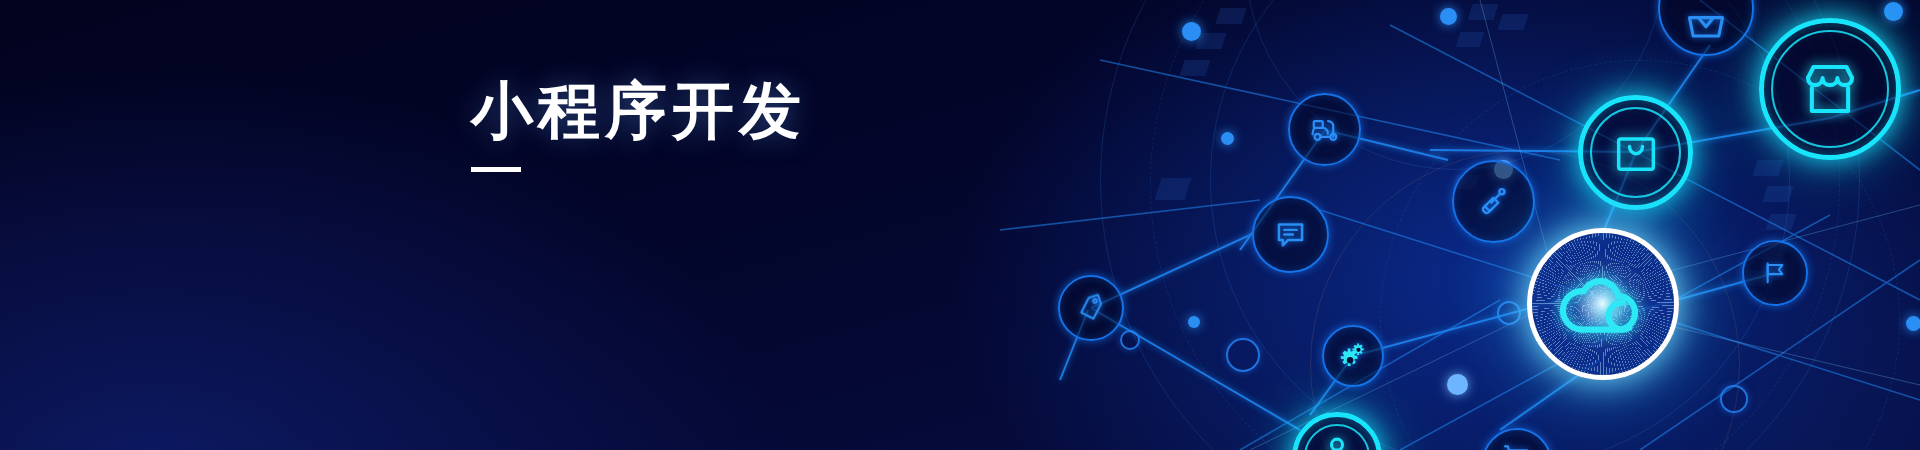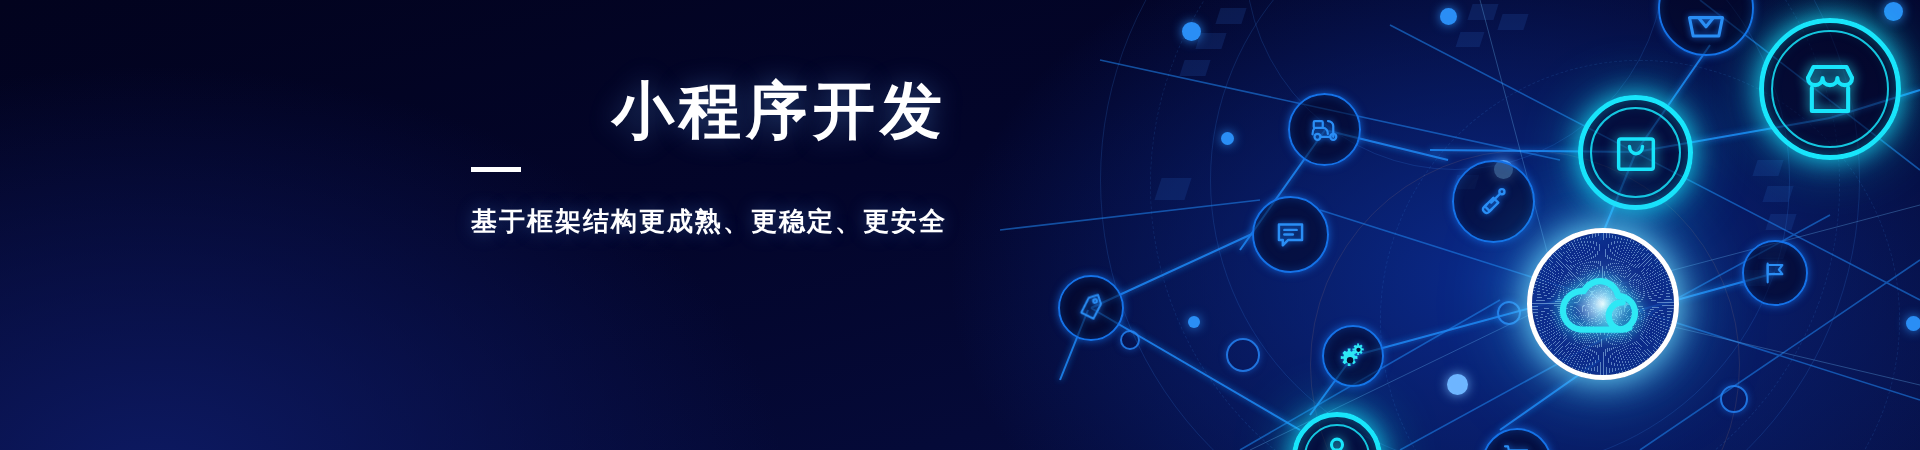--- a/index.html
+++ b/index.html
@@ -89,21 +89,21 @@
     position:absolute; border-radius:50%; border:2px solid rgba(36,132,245,.85);
     box-shadow:0 0 7px rgba(30,120,240,.5);
   }
   .dot{
     position:absolute; border-radius:50%;
     background:#2a8ef5; box-shadow:0 0 11px rgba(42,142,245,.9);
   }
   .dot.pale{ background:#6fb6ff; box-shadow:0 0 12px rgba(111,182,255,.9); }
 
   
-  .copy{ position:absolute; left:471px; top:78px; z-index:40;text-align:right; }
+  .copy{ position:absolute; left:471px; top:78px; z-index:40; }
   .title{
     font-size:62px; font-weight:700; color:#ffffff; letter-spacing:5px;
     line-height:1.05; white-space:nowrap;
     text-shadow:0 0 26px rgba(100,170,255,.38);
   }
   .rule{
     width:50px; height:5px; background:#ffffff; margin-top:24px;
   }
   .subtitle{
     margin-top:32px; font-size:26px; font-weight:700; color:#ffffff;
@@ -296,16 +296,15 @@
     <svg class="ico" width="32" height="32" viewBox="0 0 24 24" fill="none" stroke="#2a8ef5" stroke-width="1.6" stroke-linecap="round" stroke-linejoin="round" style="margin-top:-12px">
       <path d="M3 4h2.2l2.3 10h10l2-7H6.5"></path>
       <circle cx="9" cy="18.5" r="1.5"></circle>
       <circle cx="17" cy="18.5" r="1.5"></circle>
     </svg>
   </div>
 
   <div class="copy">
     <div class="title">小程序开发</div>
     <div class="rule"></div>
-    <div class="subtitle">基于框架结构更成熟、更稳定、更安全</div>
   </div>
 
 </div>
 
 </body></html>

